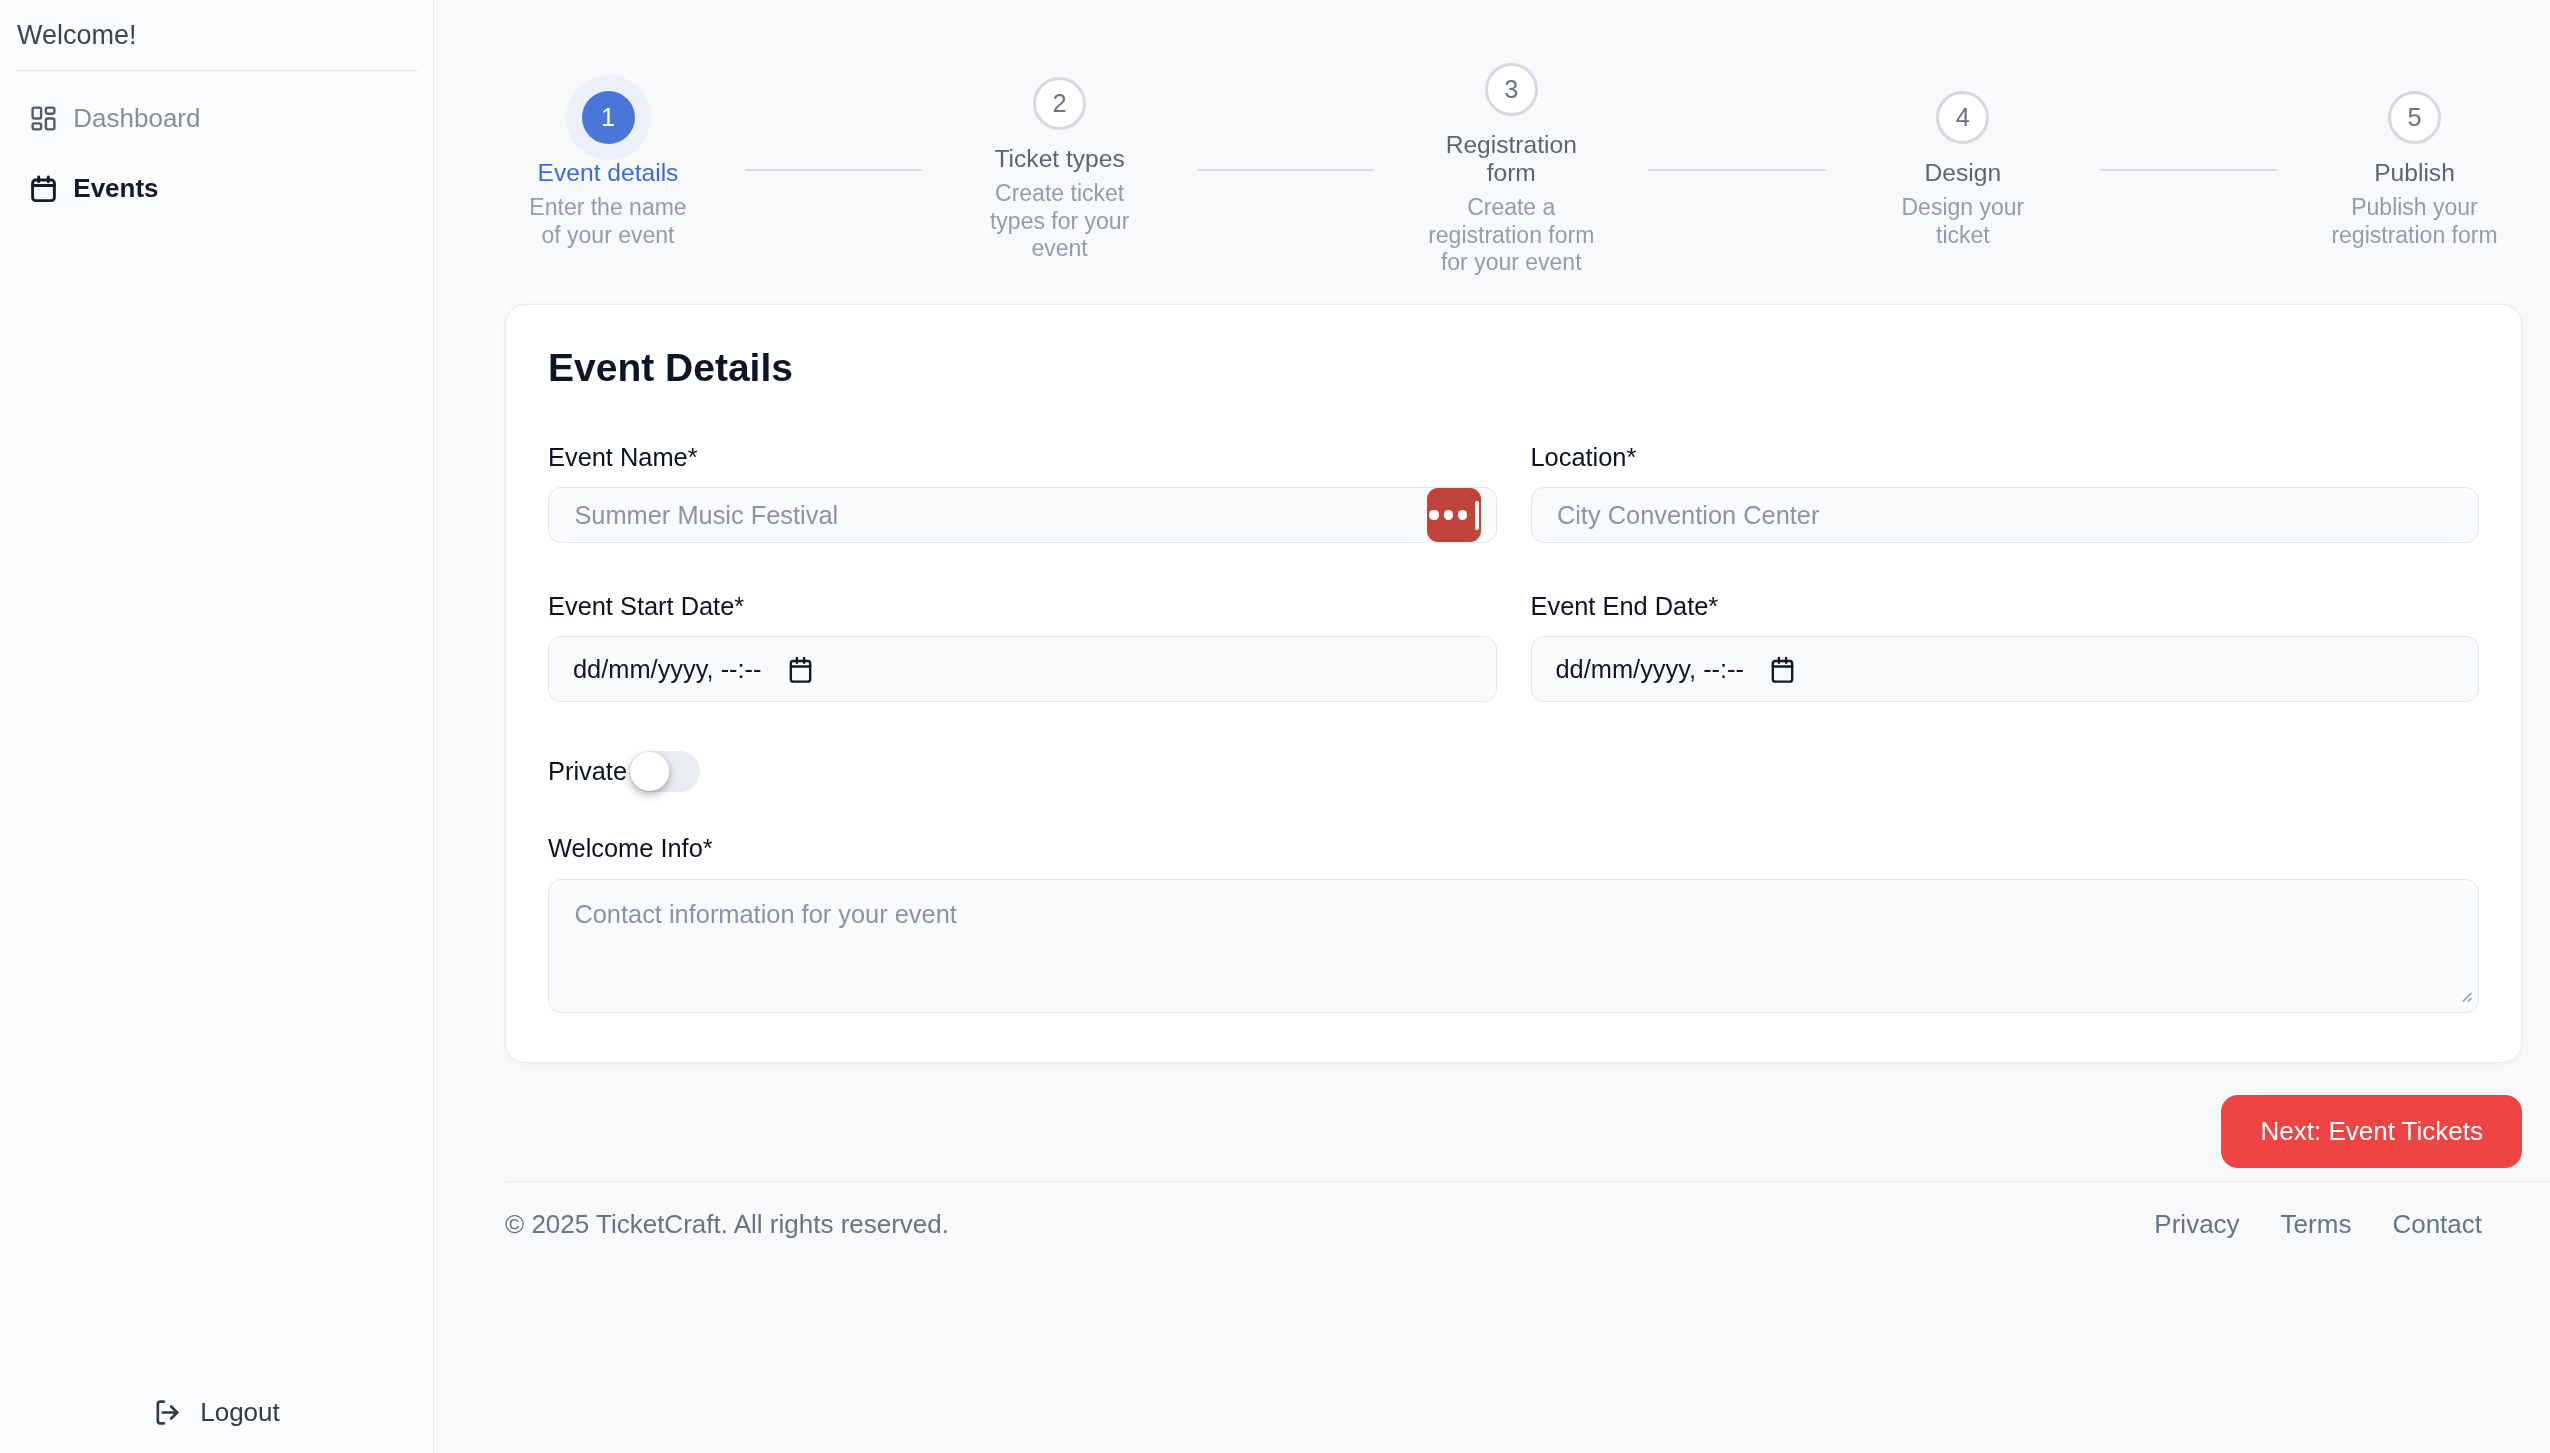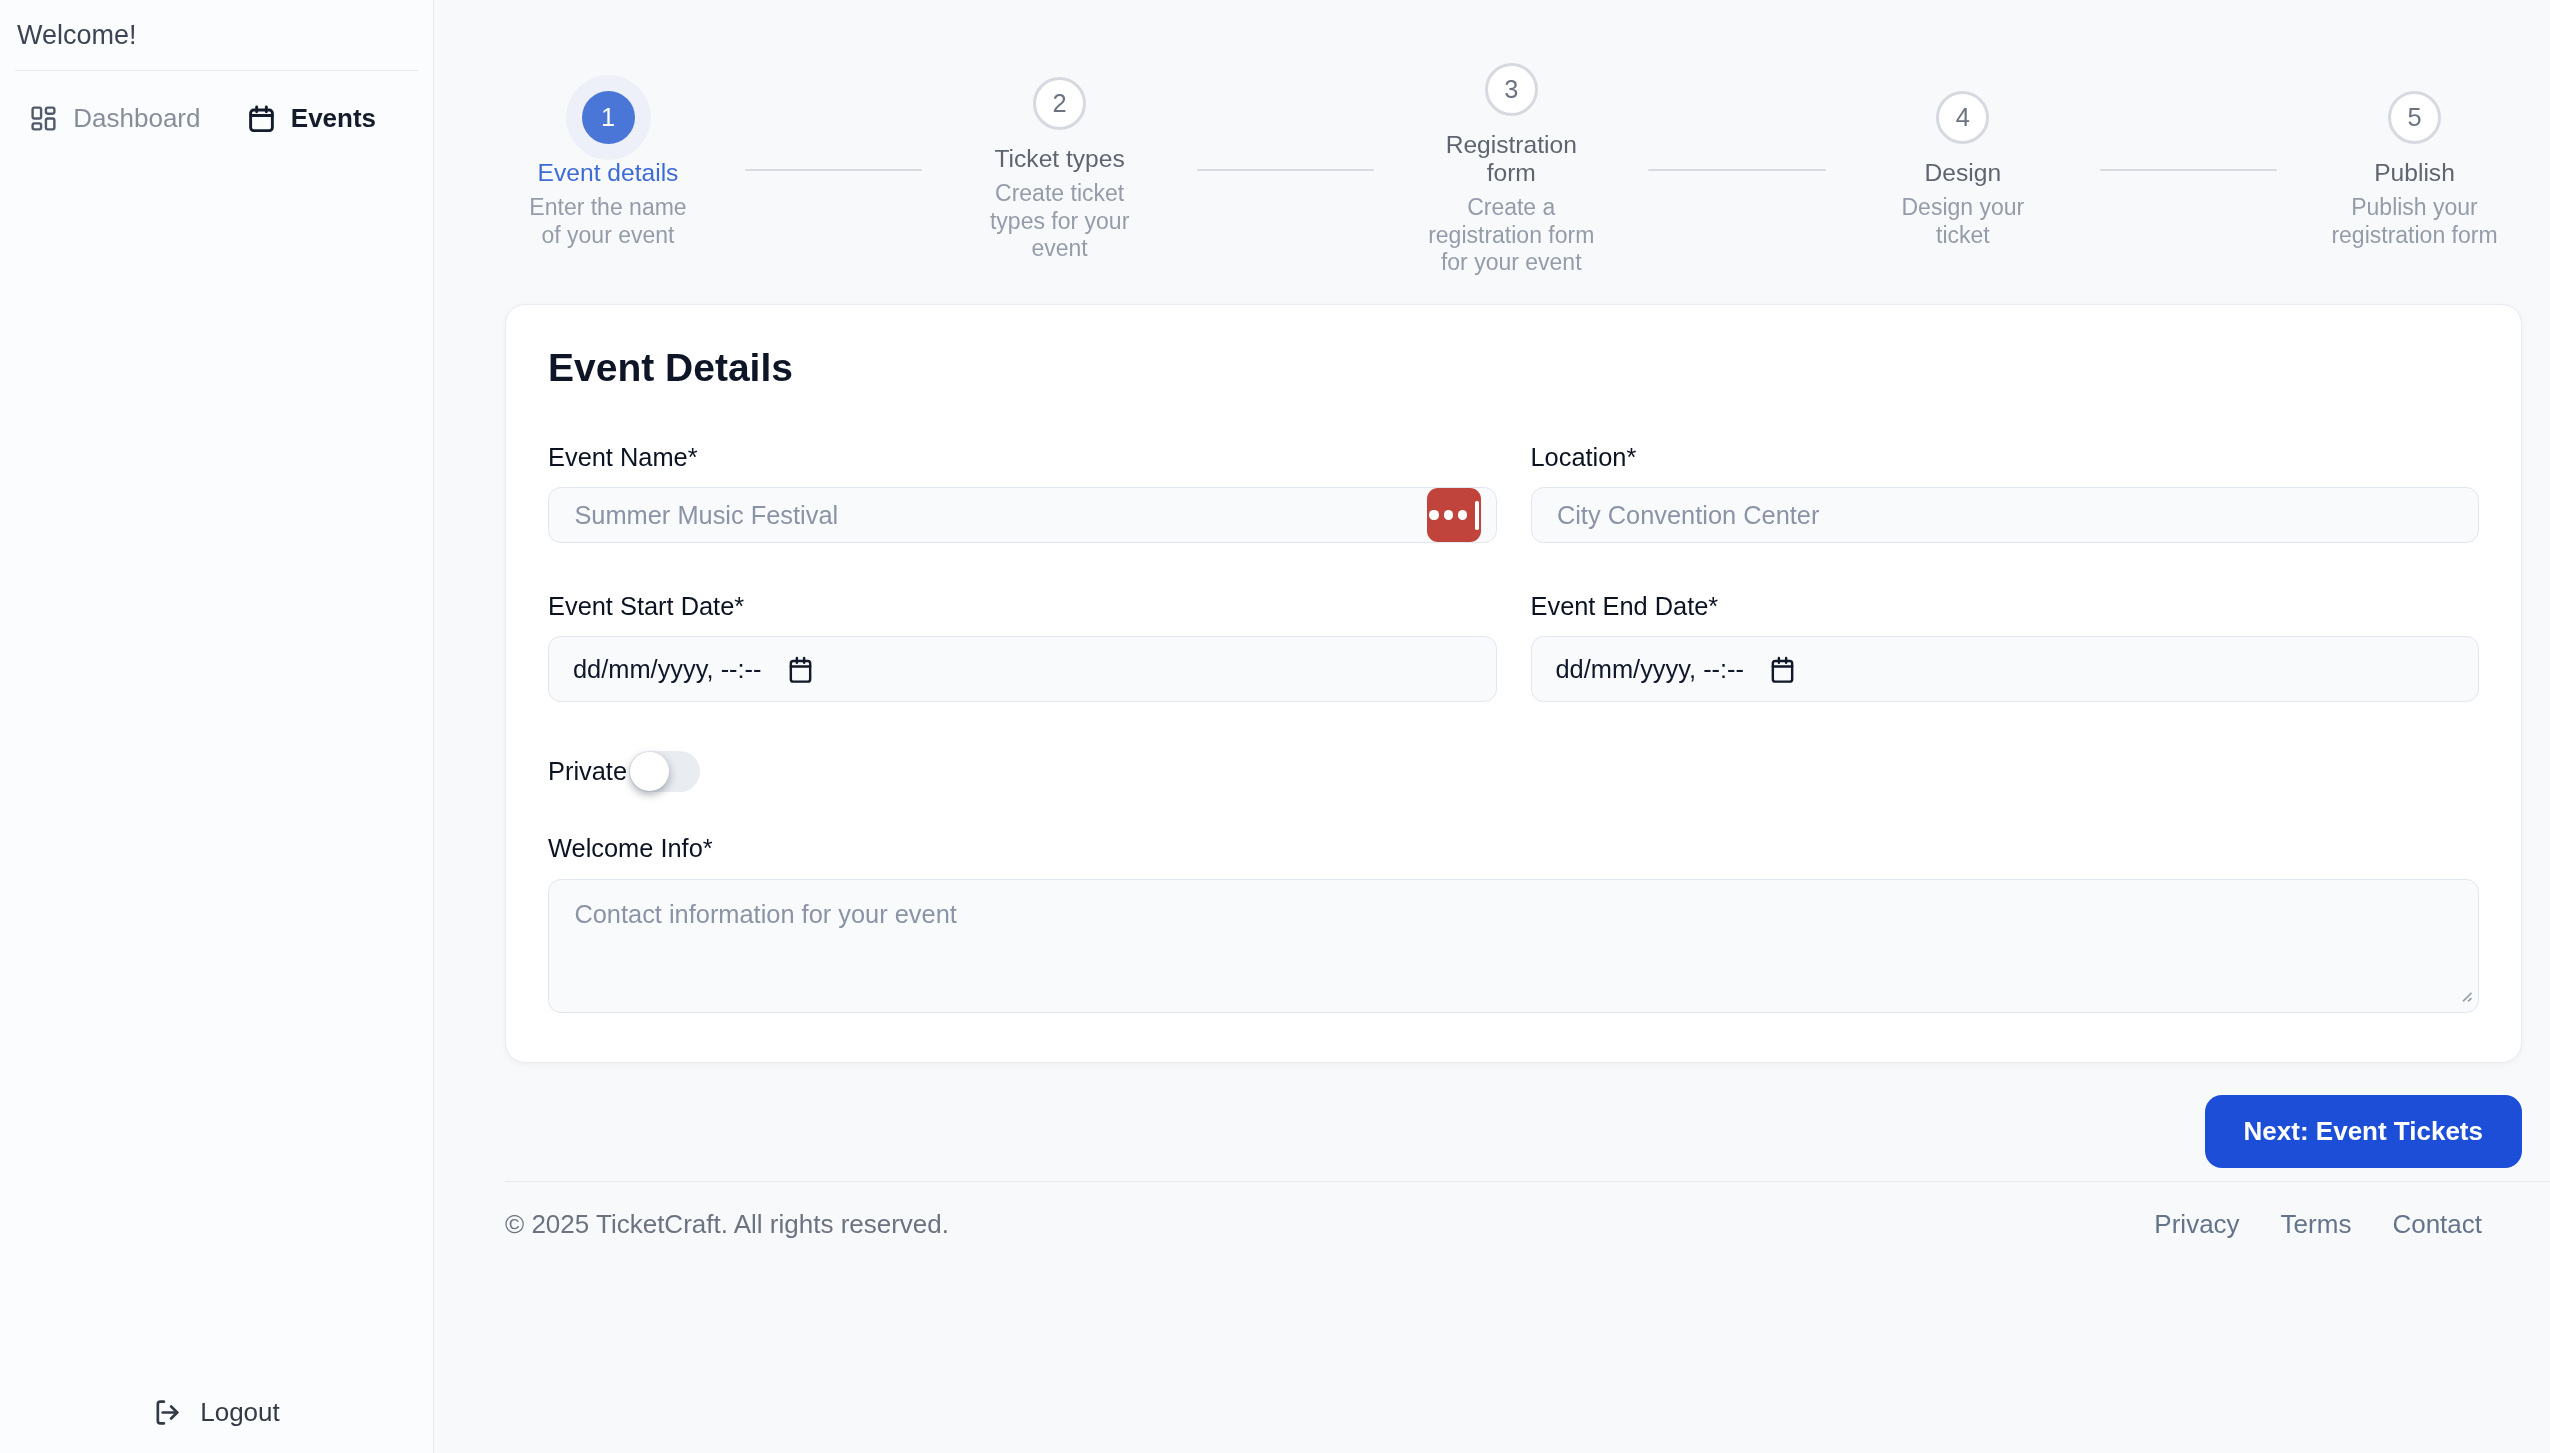--- a/index.html
+++ b/index.html
@@ -16,21 +16,21 @@
     width:434px; min-width:434px; height:100%;
     background:#fbfcfd;
     border-right:1.7px solid #e7e9ee;
     display:flex; flex-direction:column;
   }
   .welcome {
     font-size:27px; font-weight:400; color:#3d4554;
     padding:20.3px 17px 18.7px 17px;
   }
   .side-divider { border:none; border-top:1.7px solid #e6e8ec; margin:0 15.3px; }
-  nav { margin-top:17px; display:flex; flex-direction:row; }
+  nav { margin-top:17px; display:flex; flex-direction:column; }
   .nav-item {
     display:flex; align-items:center; gap:15.3px;
     padding:15.3px 17px 15.3px 29px; margin-bottom:8.5px;
     font-size:26px; color:#878e9b; cursor:pointer; text-decoration:none;
   }
   .nav-item svg { stroke:#535b69; }
   .nav-item.active { color:#141b2b; font-weight:700; }
   .nav-item.active svg { stroke:#141b2b; }
   .logout {
     margin-top:auto; margin-bottom:25.4px; align-self:center;
@@ -138,23 +138,23 @@
     background:#fff;
     box-shadow:0 3.4px 8.5px rgba(15,23,42,0.35);
   }
 
   .field:last-child { margin-bottom:0; }
 
   
   .actions { display:flex; justify-content:flex-end; padding:32px 28px 0 0; }
   .next-btn {
     height:73px; padding:0 39px;
-    background:#1d4ed8; color:#fff;
+    background:#ef4444; color:#fff;
     border:none; border-radius:17px;
-    font-family:inherit; font-size:26px; font-weight:700;
+    font-family:inherit; font-size:26px; font-weight:400;
     cursor:pointer;
   }
   footer {
     margin:13.6px 0 0 71px;
     border-top:1.7px solid #e7e9ee;
     display:flex; justify-content:space-between;
     padding:27px 68px 0 0;
     font-size:26px; color:#6b7280;
   }
   .footer-links { display:flex; gap:41px; }

